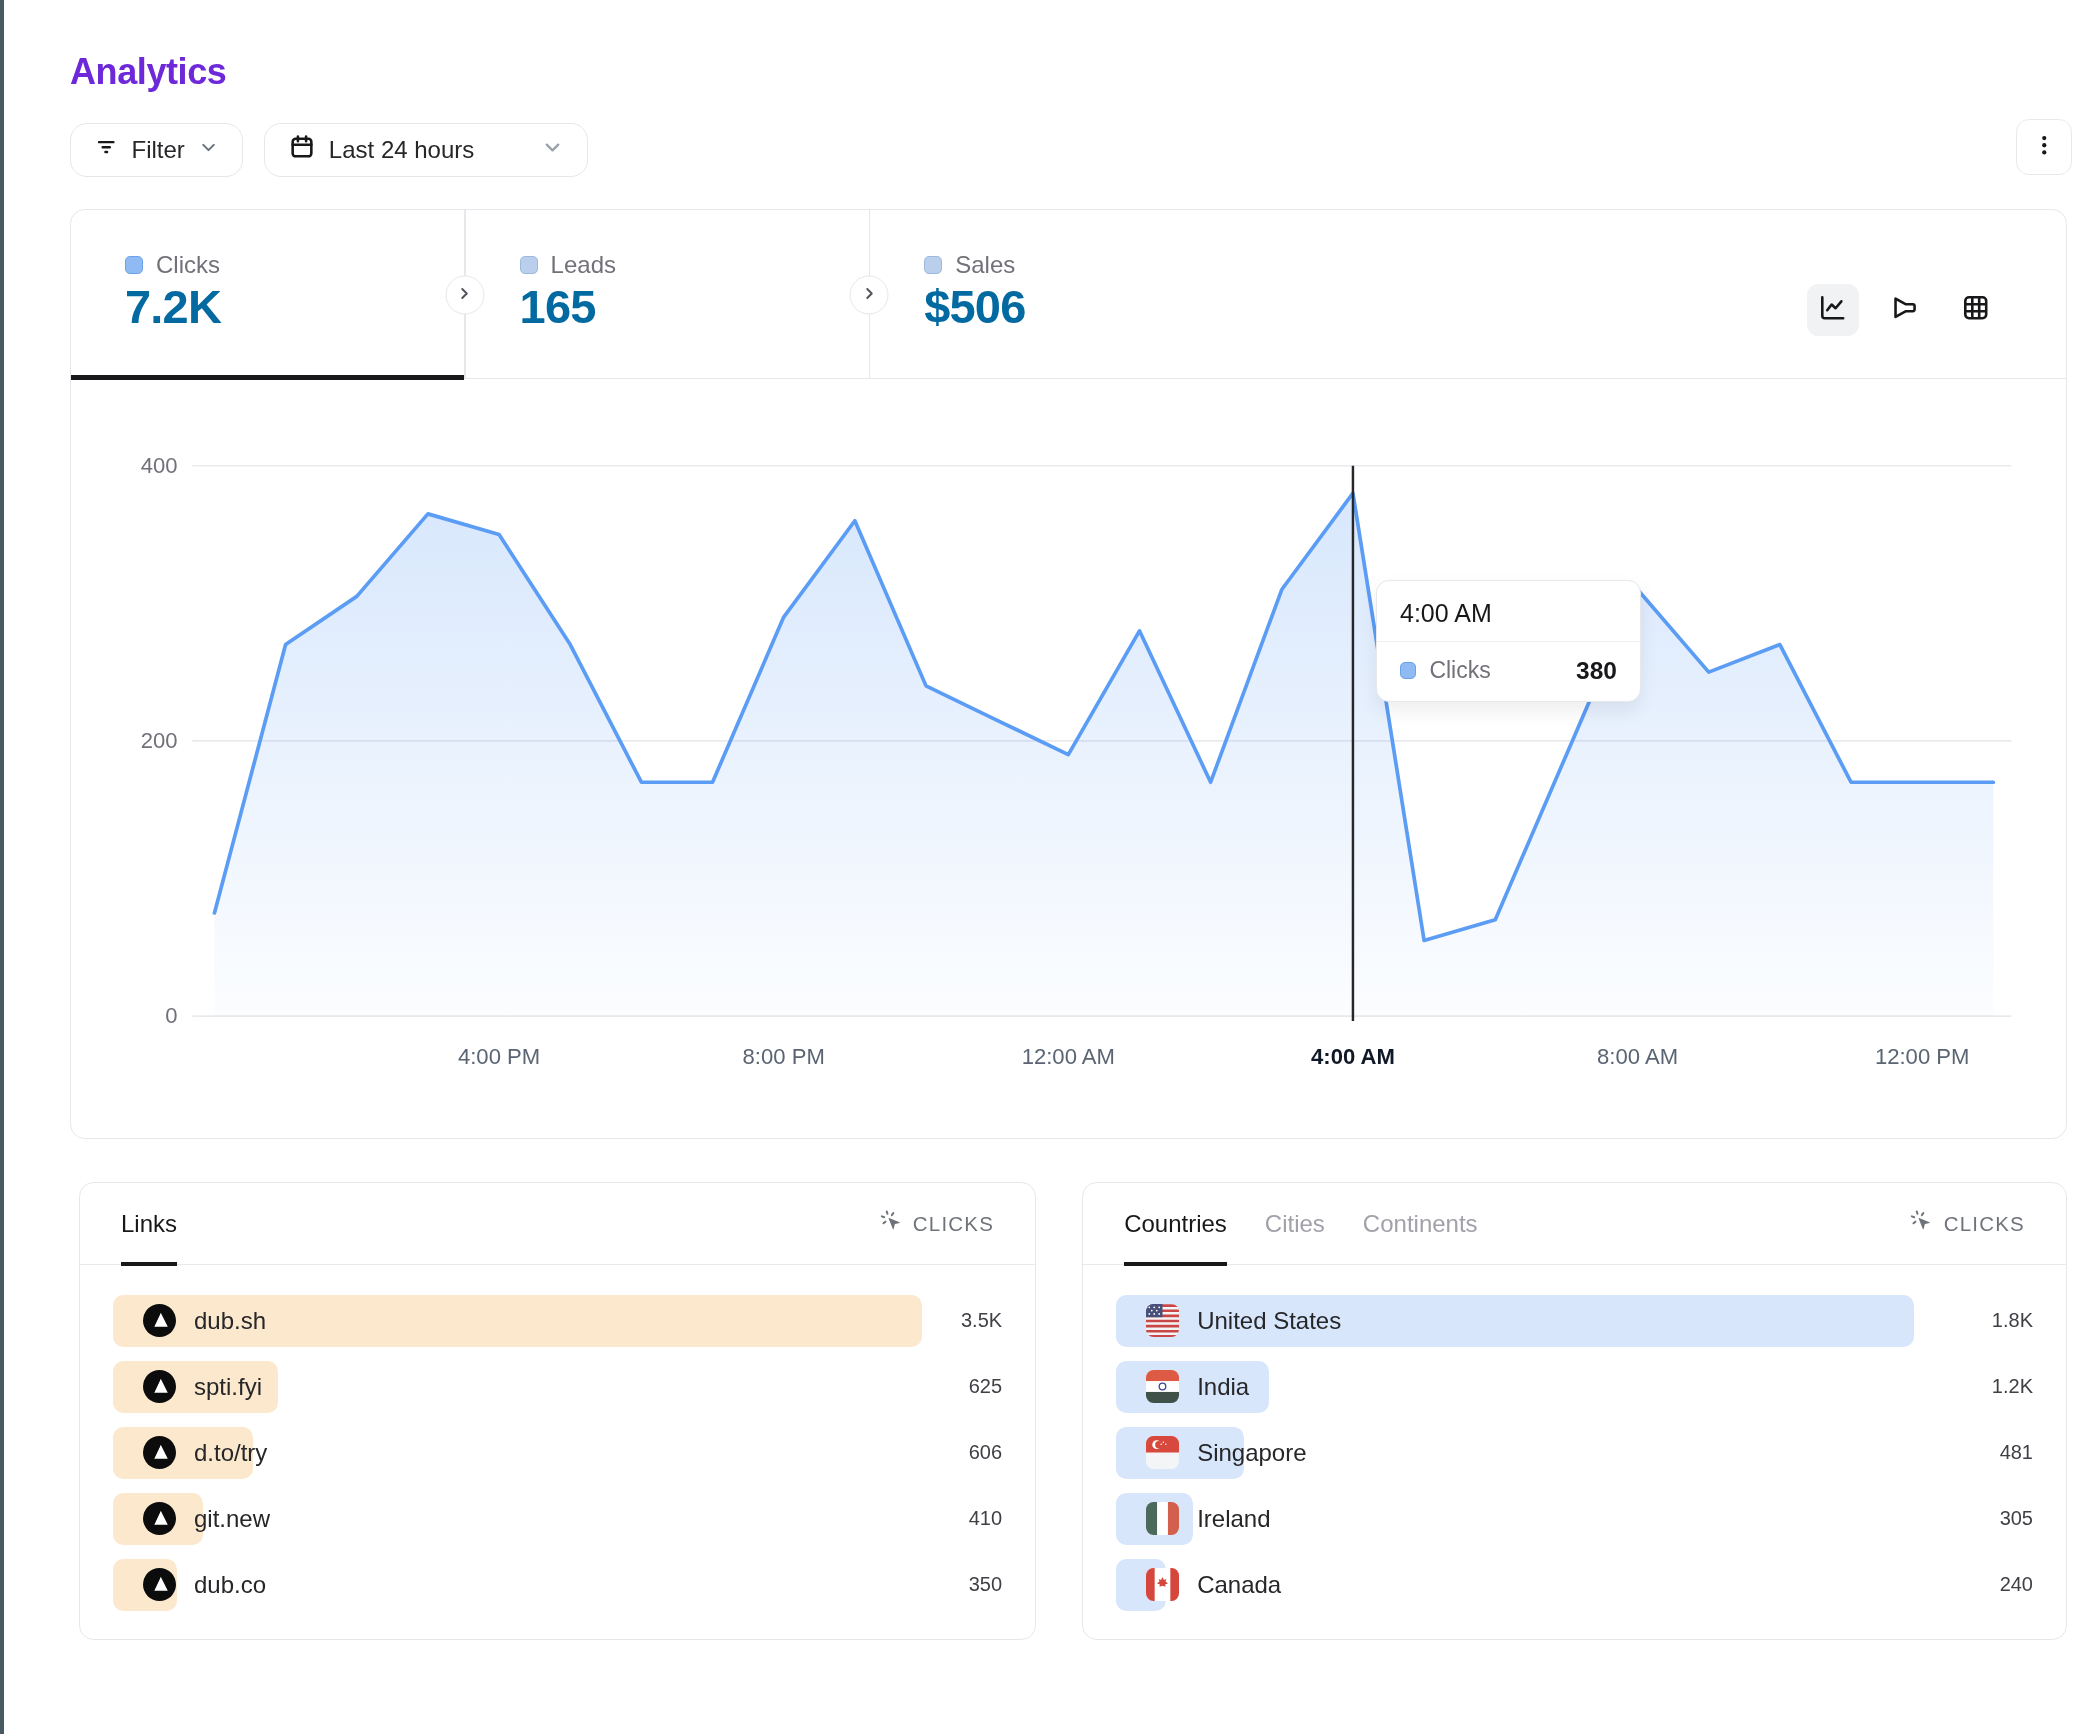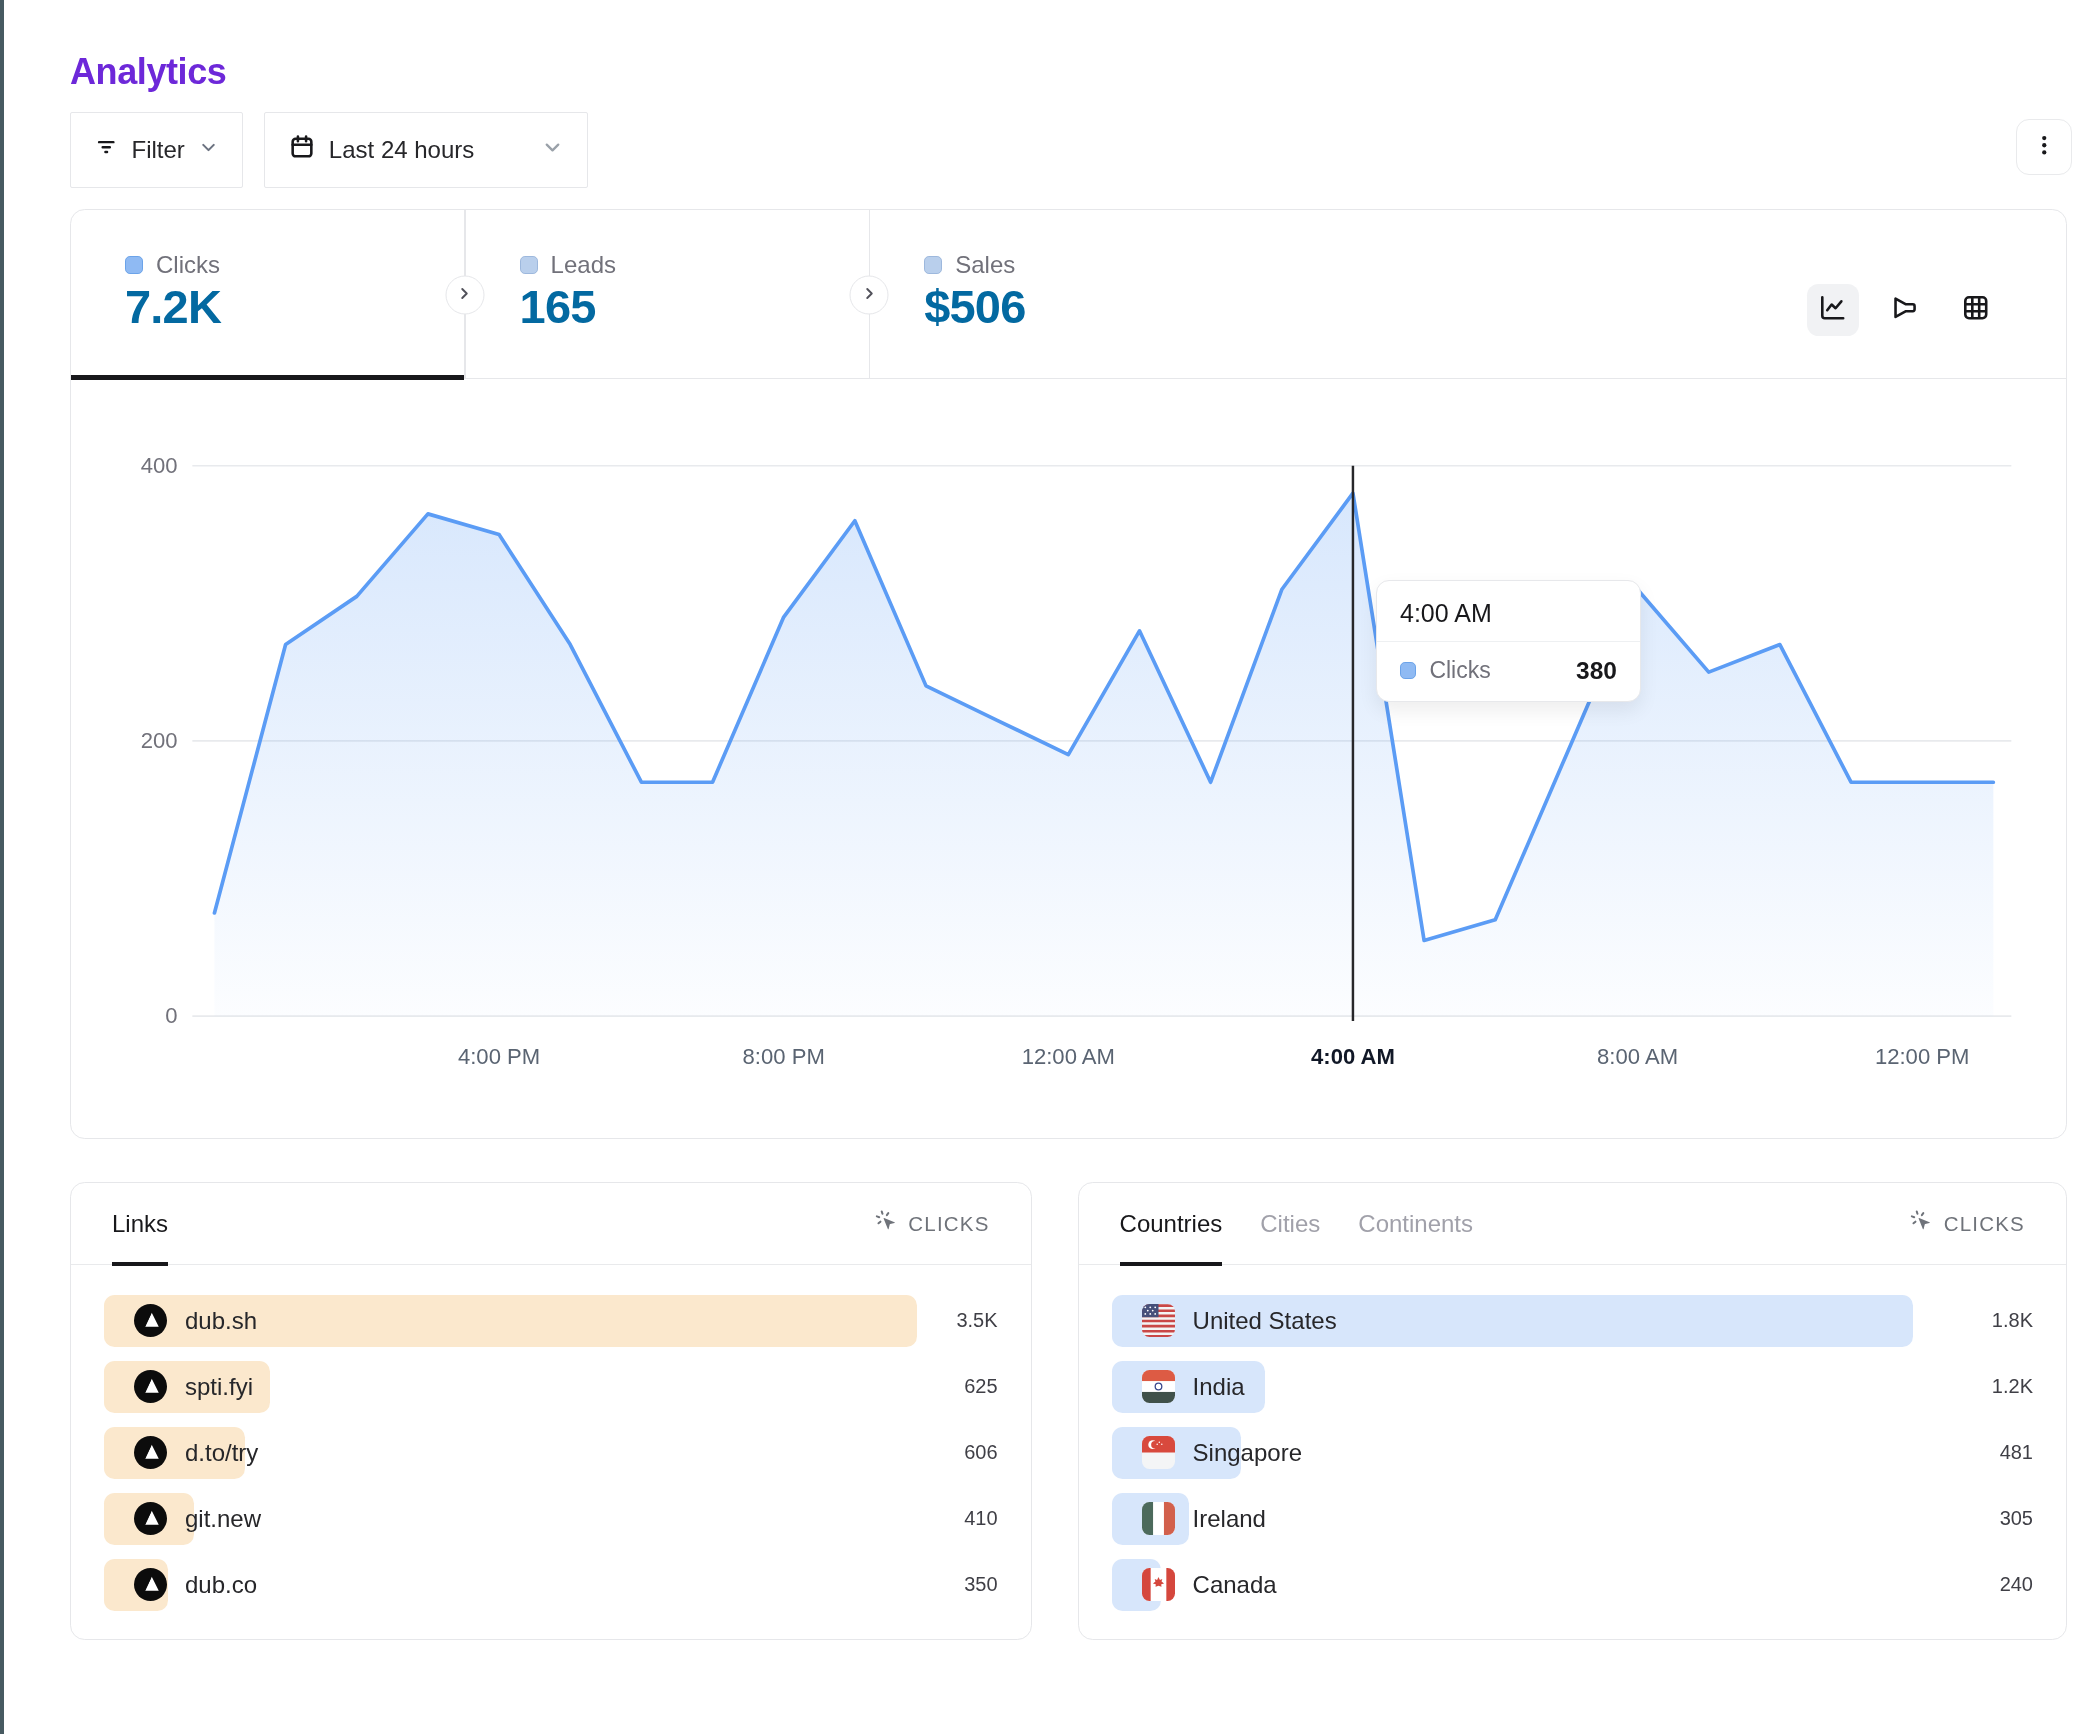--- a/index.html
+++ b/index.html
@@ -4,22 +4,22 @@
 <style>
   * { margin:0; padding:0; box-sizing:border-box; }
   html,body { width:2096px; height:1735px; background:#fff;
     font-family:"Liberation Sans","DejaVu Sans",sans-serif; color:#18181b; overflow:hidden; }
   .edge-strip { position:absolute; left:0; top:0; width:4.1px; height:1735px; background:#475a61; }
   .content { position:absolute; left:70px; top:0; width:1997px; }
 
   h1.page-title { margin-top:51px; font-size:36px; font-weight:700; letter-spacing:-0.4px; color:#6d28d9; }
 
   .toolbar { margin-top:26px; display:flex; align-items:center; gap:21px; height:62px; position:relative; }
-  .btn { display:flex; align-items:center; gap:13px; height:76px; background:#fff;
-    border:1.6px solid #e6e7ea; border-radius:2px; font-size:24px; font-weight:500; color:#27272a;
+  .btn { display:flex; align-items:center; gap:13px; height:54px; background:#fff;
+    border:1.6px solid #e6e7ea; border-radius:17px; font-size:24px; font-weight:500; color:#27272a;
     padding:0 23px; cursor:pointer; }
   .btn svg { flex:0 0 auto; }
   .date-btn { width:324px; }
   .date-btn .spacer { flex:1; }
   .kebab-btn { position:absolute; right:-4.9px; top:0; width:56px; height:56px; border:1.6px solid #e9eaec;
     border-radius:13px; background:#fff; display:flex; align-items:center; justify-content:center; cursor:pointer; }
 
   .main-card { margin-top:28px; width:1997px; border:1.6px solid #e6e7ea; border-radius:14.7px; background:#fff; }
   .stats-row { display:flex; height:169px; border-bottom:1.6px solid #e6e7ea; position:relative; }
   .stat-tab { padding:41px 0 0 54px; position:relative; cursor:pointer; }
@@ -46,21 +46,21 @@
   .ytick { font-size:27px; fill:#71717a; }
   .xtick { font-size:27px; fill:#5a6472; }
   .xtick.hl { fill:#111827; font-weight:700; }
   .tooltip { position:absolute; left:1305px; top:201px; width:265px; border:1.6px solid #e7e8eb;
     border-radius:13px; background:#fff; box-shadow:0 8.2px 19.6px rgba(0,0,0,.07); }
   .tt-head { padding:18px 23px 13px; font-size:25px; color:#18181b; border-bottom:1.6px solid #eef0f2; }
   .tt-row { padding:14.7px 23px 16.4px; display:flex; align-items:center; gap:13px; font-size:23px; color:#71717a; }
   .tt-row b { margin-left:auto; font-size:24.5px; color:#18181b; }
   .tt-row .legend-sq { width:16.4px; height:16.4px; }
 
-  .bottom-grid { margin-top:43px; display:flex; gap:46px; }
+  .bottom-grid { margin-top:43px; display:flex; gap:46px;margin-left:9px; }
   .panel { border:1.6px solid #e6e7ea; border-radius:14.7px; background:#fff; height:458px; }
   .panel.links { width:966px; }
   .panel.countries { width:994px; }
   .panel-head { height:82px; border-bottom:1.6px solid #e9eaec; padding:0 41px; display:flex;
     align-items:center; justify-content:space-between; }
   .ptabs { display:flex; gap:38px; height:100%; }
   .ptab { display:flex; align-items:center; font-size:24px; color:#a1a1aa; position:relative; cursor:pointer; }
   .ptab.active { color:#18181b; font-weight:500; }
   .ptab.active::after { content:""; position:absolute; left:0; right:0; bottom:-1.6px; height:4.1px; background:#18181b; }
   .metric { display:flex; align-items:center; gap:9.8px; font-size:20.5px; letter-spacing:1.2px;

